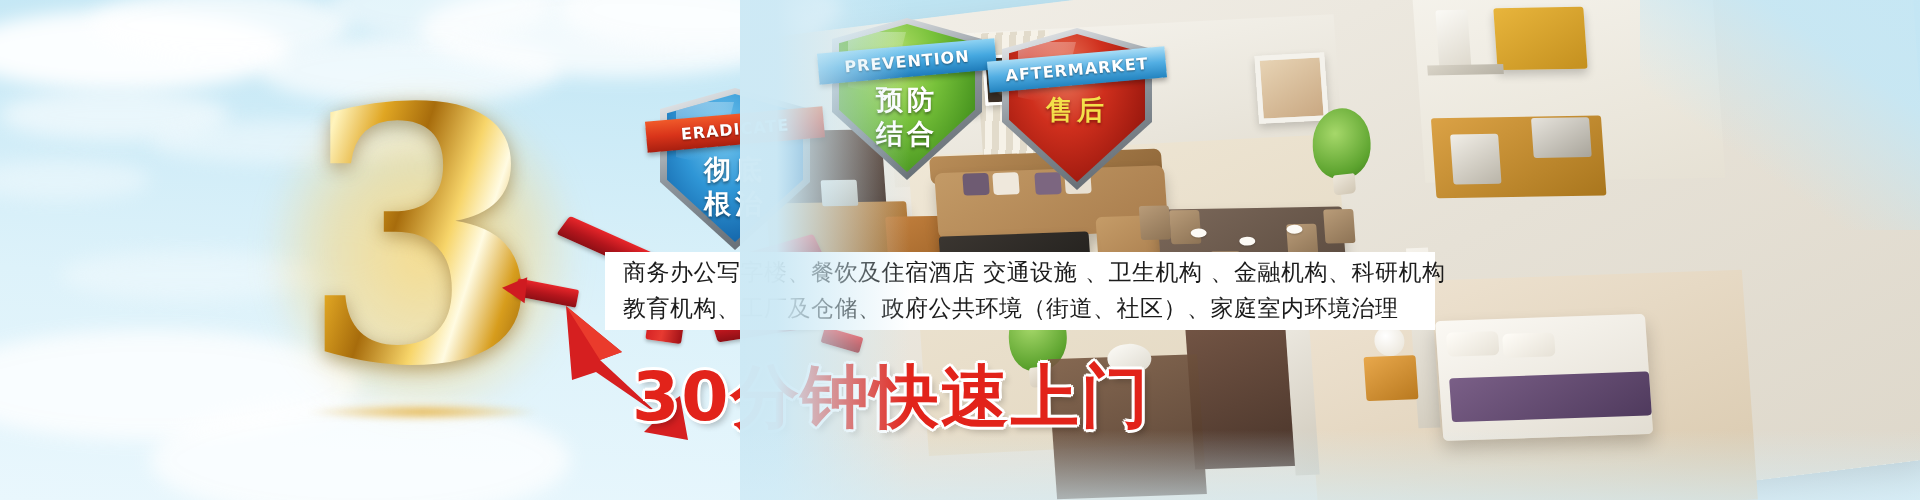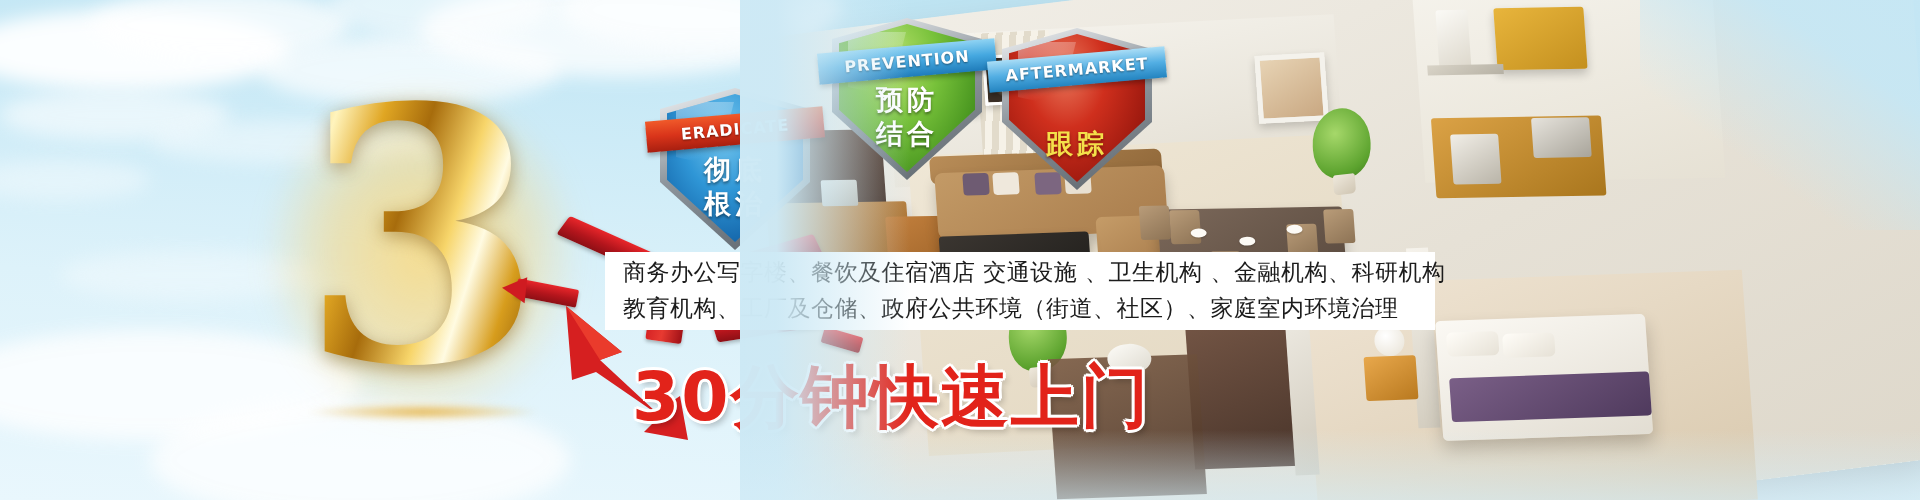--- a/index.html
+++ b/index.html
@@ -405,21 +405,21 @@
     <div class="band">
       <span>PREVENTION</span>
     </div>
   </div>
 
   <div class="shield" id="shield-aftermarket">
     <div class="rim"></div>
     <div class="face">
       <div class="gloss"></div>
     </div>
-    <div class="cn cn2">跟踪</div>
+    <div class="cn cn1">售后</div>
     <div class="band">
       <span>AFTERMARKET</span>
     </div>
   </div>
 
   <div class="panel">
     <p>商务办公写字楼、餐饮及住宿酒店 交通设施 、卫生机构 、金融机构、科研机构</p>
     <p>教育机构、工厂及仓储、政府公共环境（街道、社区）、家庭室内环境治理</p>
   </div>
 

